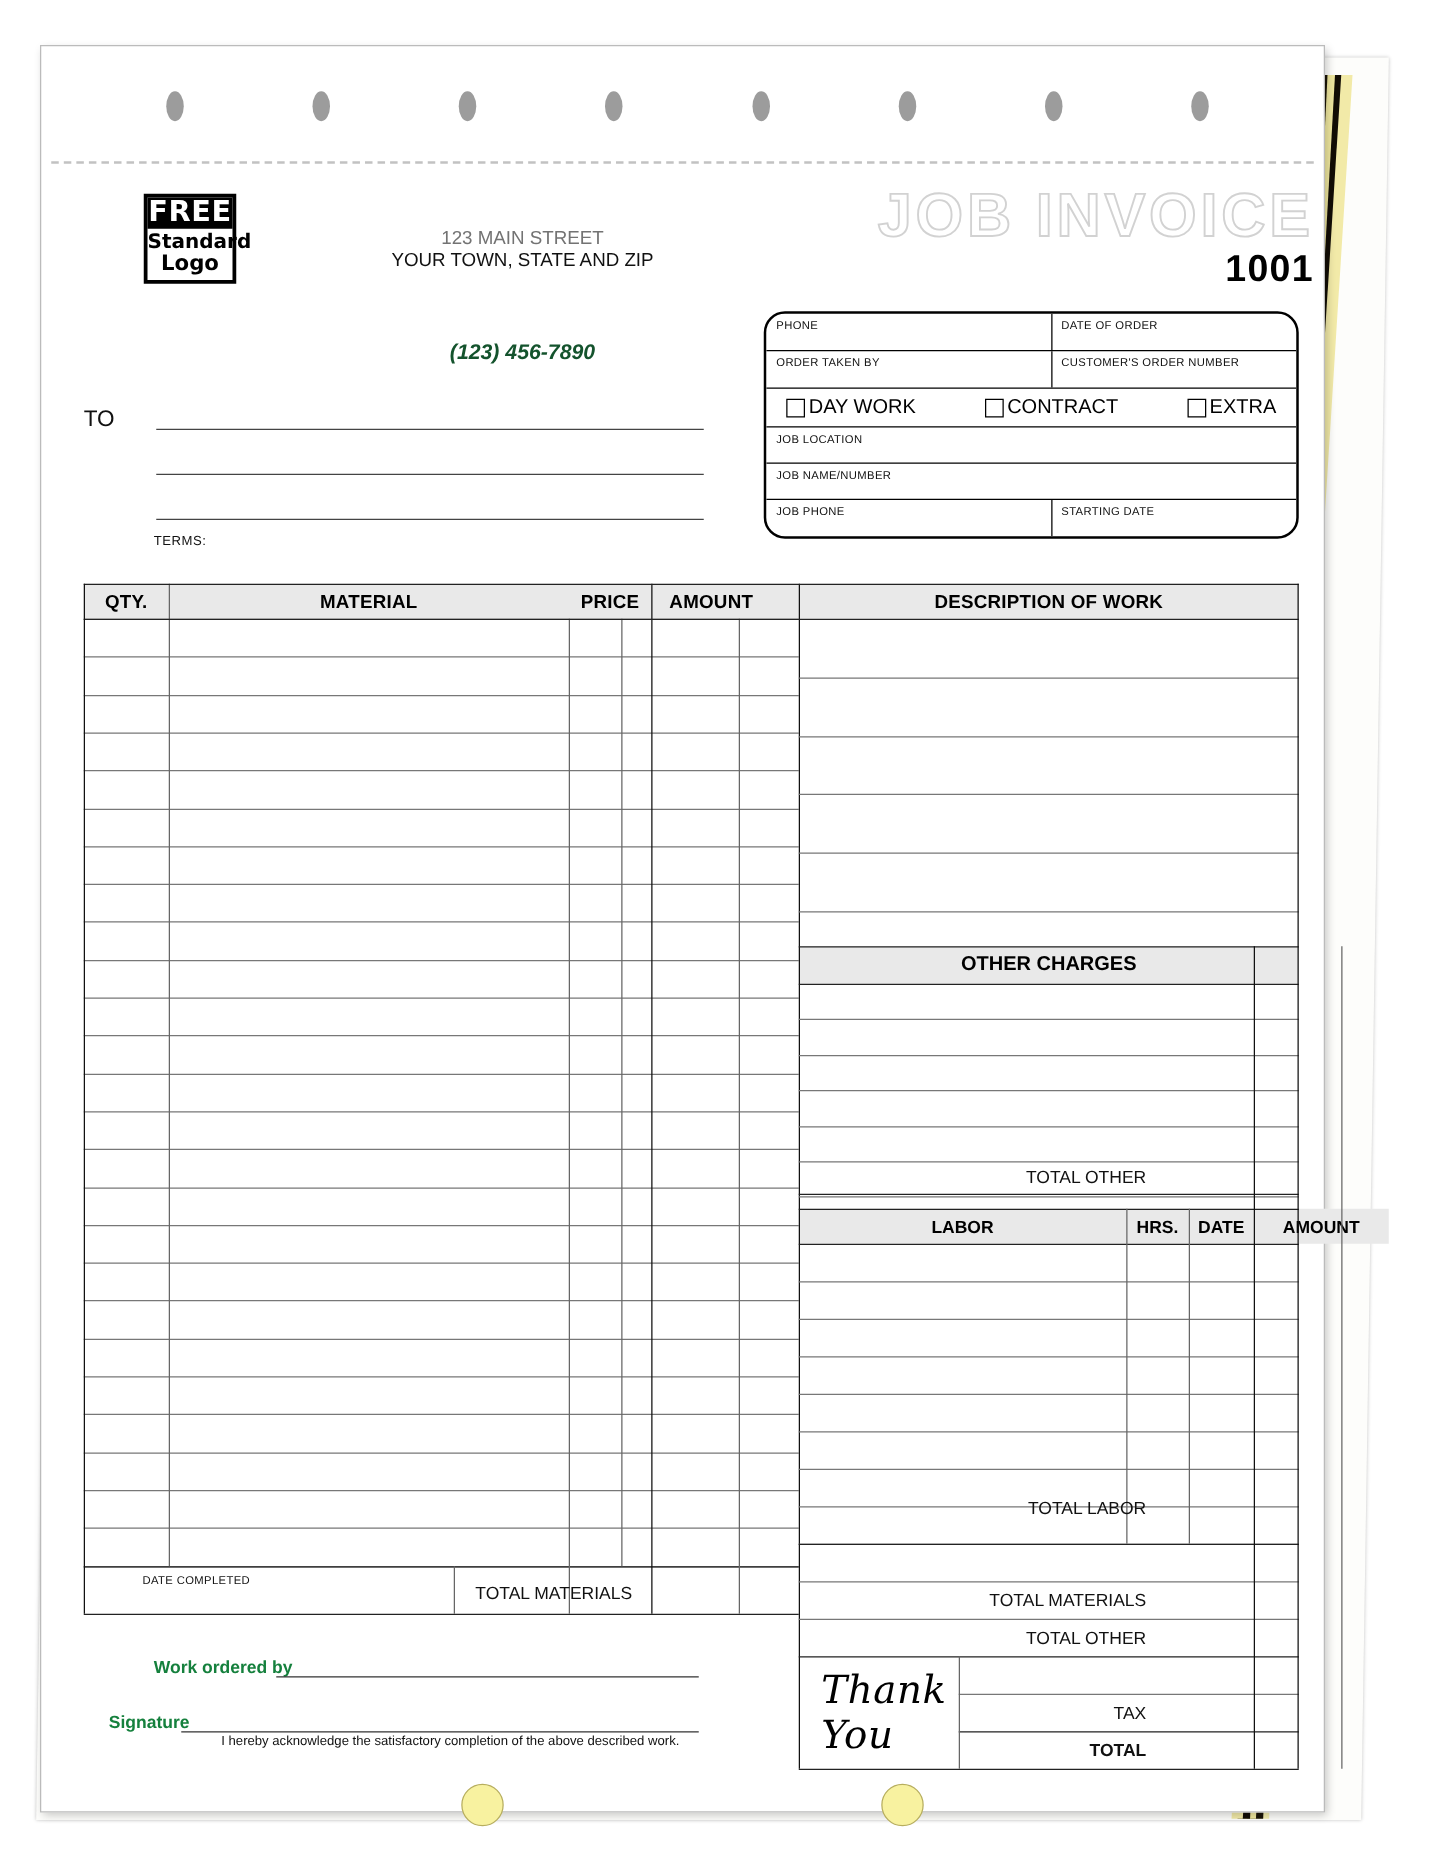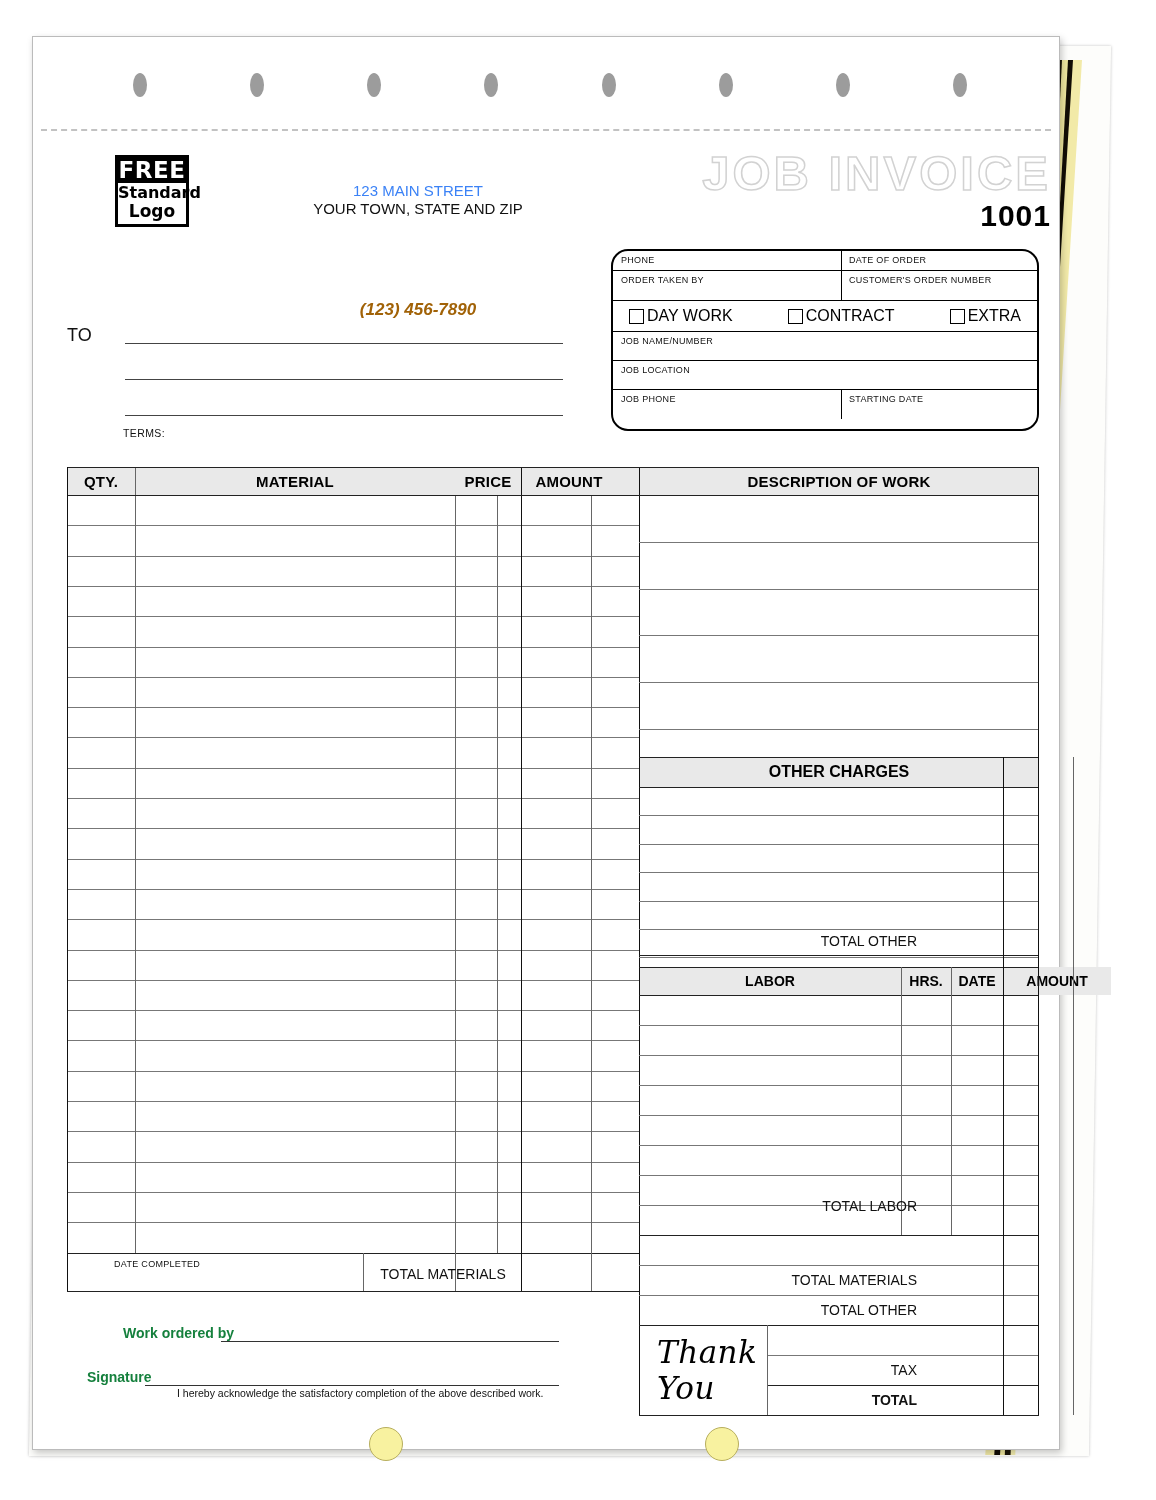--- a/index.html
+++ b/index.html
@@ -77,30 +77,30 @@
   .logo-std { font-weight: bold; font-size: 16px; line-height: 19px; color: #000; }
   .logo-logo { font-weight: bold; font-size: 17px; line-height: 19px; color: #000; }
 
   .co-name {
     position: absolute; left: 190px; top: 120px; width: 390px;
     text-align: center; font-size: 19px; font-weight: bold; color: #000;
     letter-spacing: .2px;
   }
   .co-addr1 {
     position: absolute; left: 190px; top: 145px; width: 390px;
-    text-align: center; font-size: 15px; color: #3b82f6;
+    text-align: center; font-size: 15px; color: #737373;
   }
   .co-addr2 {
     position: absolute; left: 190px; top: 163px; width: 390px;
     text-align: center; font-size: 15px; color: #111;
   }
   .co-phone {
     position: absolute; left: 190px; top: 235px; width: 390px;
     text-align: center; font-size: 17px; font-weight: bold;
-    font-style: italic; color: #a16207; margin-top: 28px;
+    font-style: italic; color: #14532d;
   }
 
   .title-invoice {
     position: absolute; left: 578px; top: 108px;
     width: 440px; text-align: right;
     font-size: 49px; font-weight: bold; letter-spacing: 3px;
     color: transparent;
     -webkit-text-stroke: 1.5px #d2d2d2;
     font-family: "Liberation Sans", sans-serif;
   }
@@ -243,21 +243,21 @@
     <div class="title-invoice">JOB INVOICE</div>
     <div class="invoice-no">1001</div>
 
     <div class="to-label">TO</div>
     <div class="to-line" style="top:306px"></div>
     <div class="to-line" style="top:342px"></div>
     <div class="to-line" style="top:378px"></div>
     <div class="terms">TERMS:</div>
 
     <div class="infobox">
-      <div class="ib-row" style="height:20px">
+      <div class="ib-row" style="height:30px">
         <div class="ib-vline" style="left:228px"></div>
         <span class="ib-cap">PHONE</span>
         <span class="ib-cap" style="left:236px">DATE OF ORDER</span>
       </div>
       <div class="ib-row" style="height:30px">
         <div class="ib-vline" style="left:228px"></div>
         <span class="ib-cap">ORDER TAKEN BY</span>
         <span class="ib-cap" style="left:236px">CUSTOMER'S ORDER NUMBER</span>
       </div>
       <div class="ib-row" style="height:31px">
@@ -270,24 +270,24 @@
             <span class="cb"></span>
             <span>CONTRACT</span>
           </span>
           <span class="cb-item">
             <span class="cb"></span>
             <span>EXTRA</span>
           </span>
         </div>
       </div>
       <div class="ib-row" style="height:29px">
+        <span class="ib-cap">JOB LOCATION</span>
+      </div>
+      <div class="ib-row" style="height:29px">
         <span class="ib-cap">JOB NAME/NUMBER</span>
-      </div>
-      <div class="ib-row" style="height:29px">
-        <span class="ib-cap">JOB LOCATION</span>
       </div>
       <div class="ib-row" style="height:29px">
         <div class="ib-vline" style="left:228px"></div>
         <span class="ib-cap">JOB PHONE</span>
         <span class="ib-cap" style="left:236px">STARTING DATE</span>
       </div>
     </div>
 
     <div class="grid">
 

